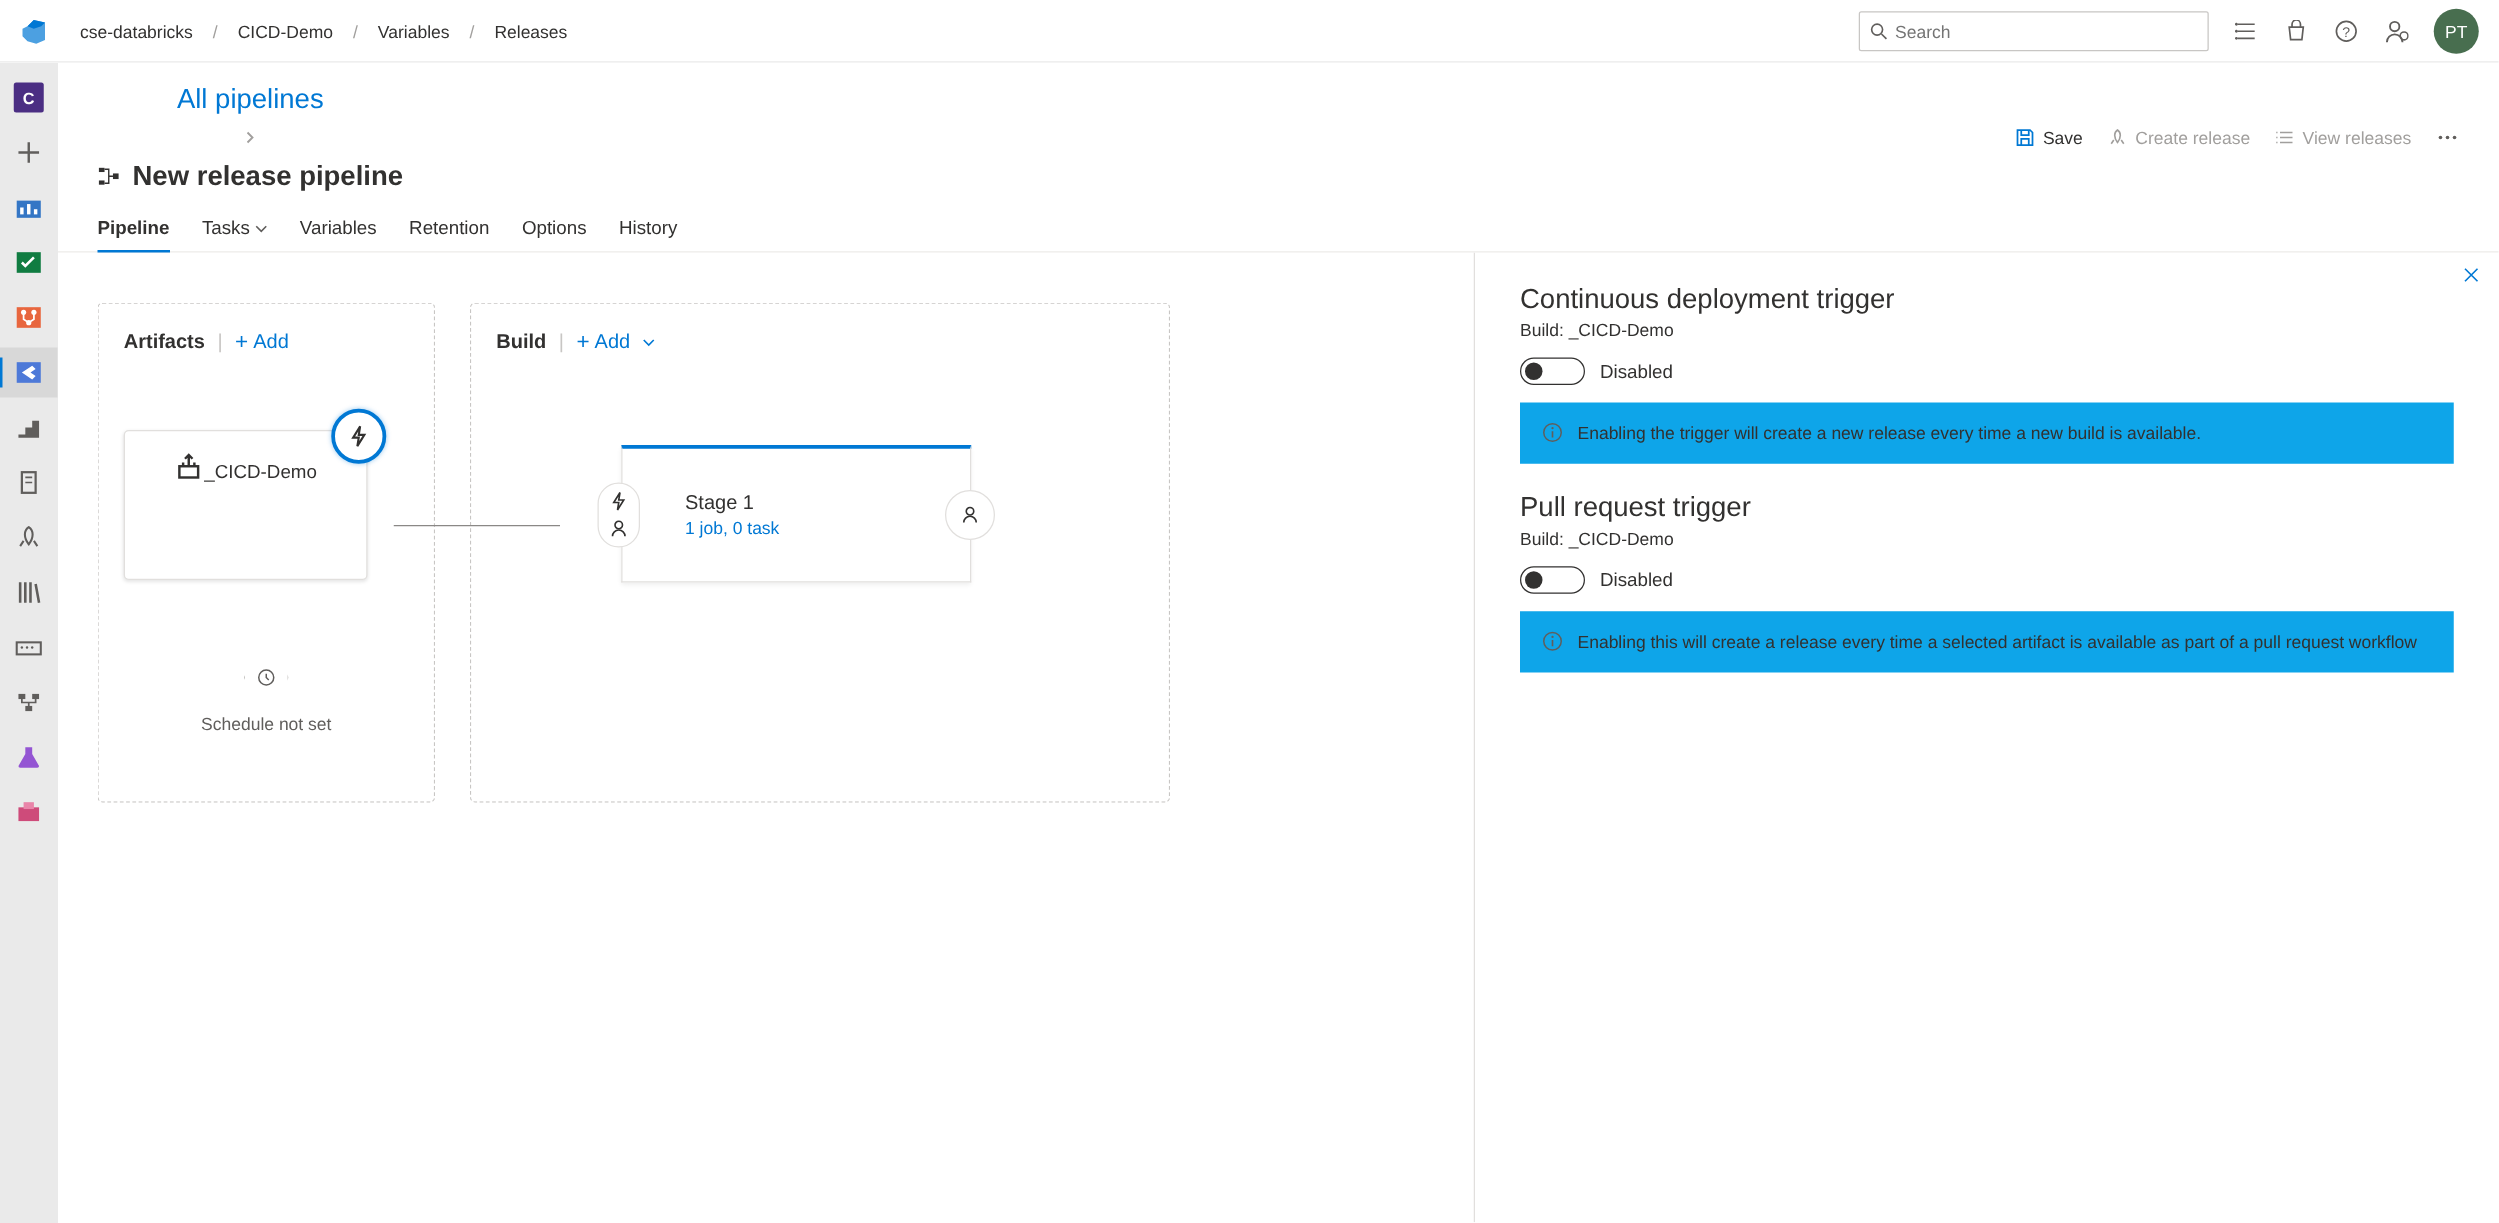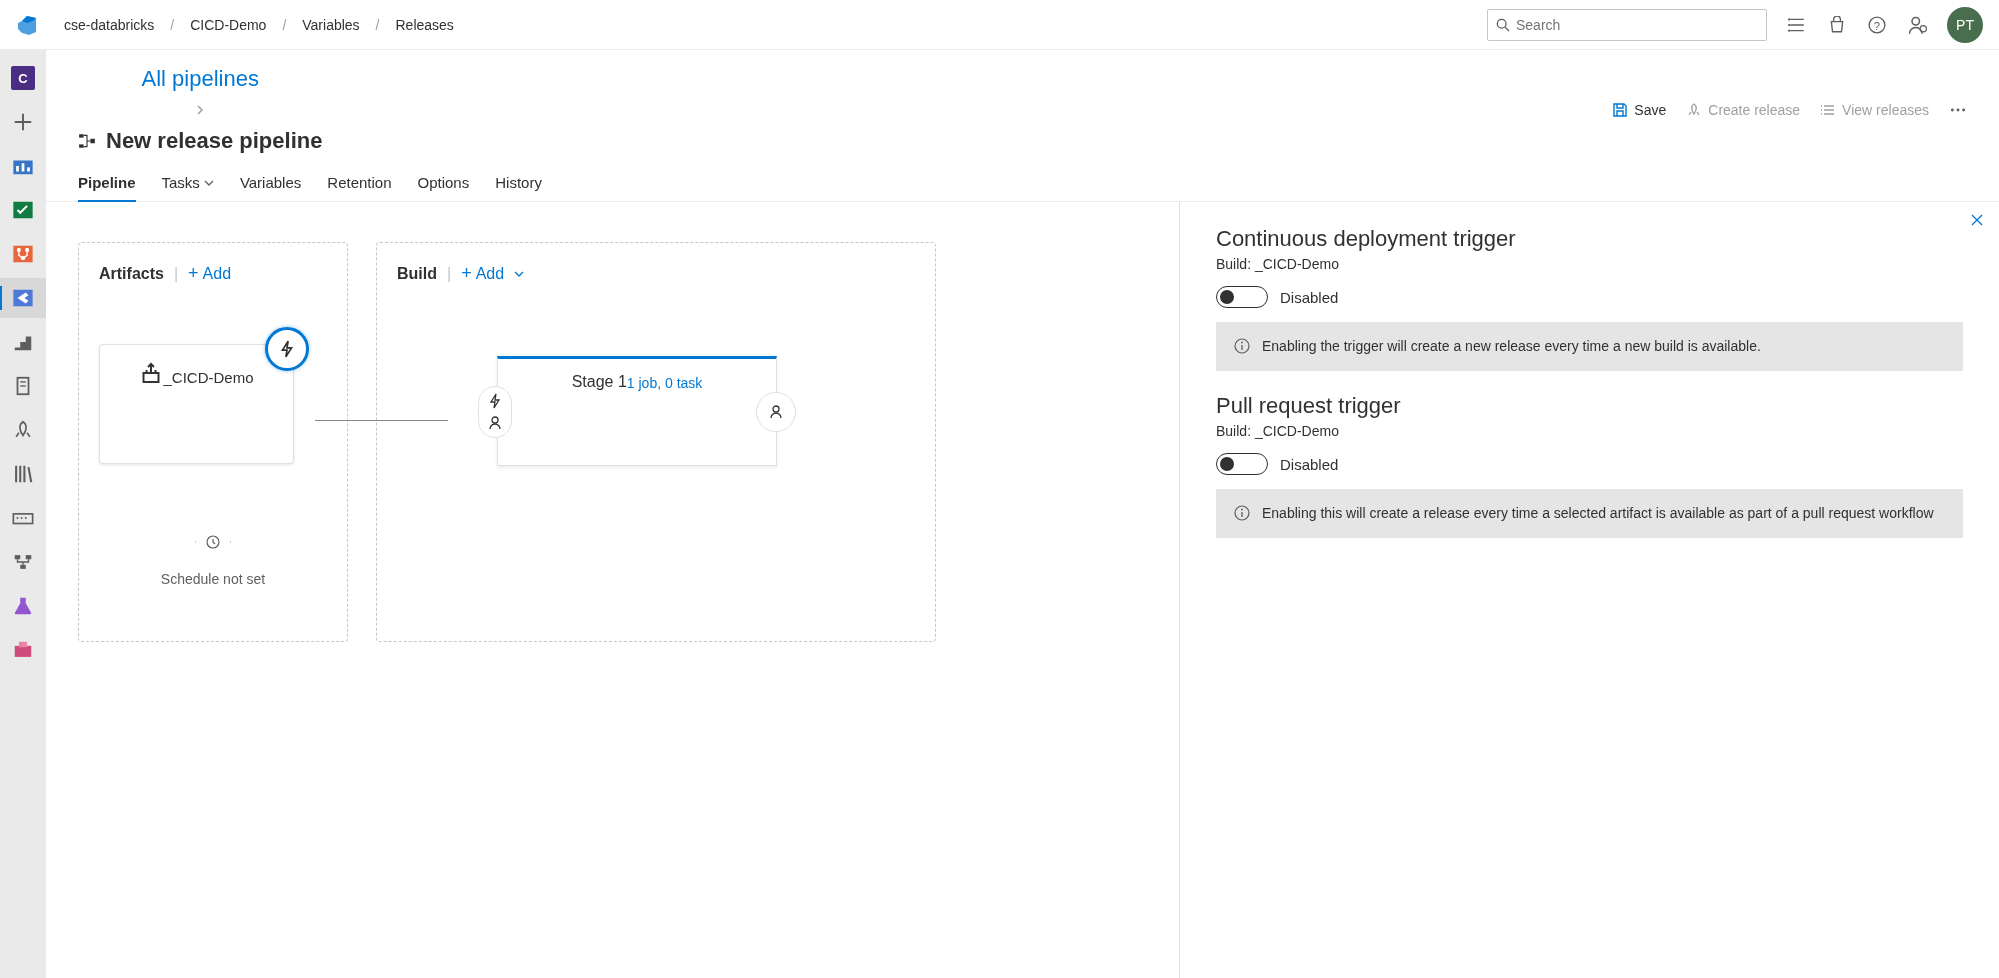--- a/index.html
+++ b/index.html
@@ -61,38 +61,38 @@
     .plus-icon { font-size: 18px; color: #0078d4; }
     
     .artifact-card { background: #fff; border: 1px solid #e1dfdd; border-radius: 4px; box-shadow: 0 1px 3px rgba(0,0,0,0.1); width: 195px; height: 120px; margin-top: 60px; padding: 16px 18px; position: relative; display: flex; flex-direction: row; justify-content: center; text-align: right; }
     .artifact-card .trigger-badge { position: absolute; top: -18px; right: -16px; width: 44px; height: 44px; border-radius: 50%; background: #fff; border: 3px solid #0078d4; display: flex; align-items: center; justify-content: center; cursor: pointer; box-shadow: 0 0 4px rgba(0,120,212,0.4); }
     .artifact-name { font-size: 15px; margin-top: 8px; font-weight: 400; }
     
     .schedule-row { display: flex; align-items: center; gap: 10px; margin-top: 60px; color: #605e5c; flex-direction: column; }
     .schedule-hex { width: 36px; height: 36px; border: 1px solid #c8c6c4; clip-path: polygon(25% 5%, 75% 5%, 100% 50%, 75% 95%, 25% 95%, 0% 50%); display: flex; align-items: center; justify-content: center; background: #fff; }
     .schedule-text { font-size: 14px; line-height: 1.3; }
     
-    .stage-card { background: #fff; border: 1px solid #e1dfdd; border-top: 3px solid #0078d4; box-shadow: 0 2px 4px rgba(0,0,0,0.08); width: 280px; height: 110px; margin-top: 72px; margin-left: 100px; padding: 14px 50px 14px 50px; position: relative; display: flex; flex-direction: row; justify-content: center; }
+    .stage-card { background: #fff; border: 1px solid #e1dfdd; border-top: 3px solid #0078d4; box-shadow: 0 2px 4px rgba(0,0,0,0.08); width: 280px; height: 110px; margin-top: 72px; margin-left: 100px; padding: 14px 50px 14px 50px; position: relative; display: flex; flex-direction: column; justify-content: center; }
     .stage-left-badges { position: absolute; left: -20px; top: 50%; transform: translateY(-50%); display: flex; flex-direction: column; background: #fff; border: 1px solid #e1dfdd; border-radius: 20px; padding: 6px 8px; gap: 6px; }
     .stage-right-badge { position: absolute; right: -20px; top: 50%; transform: translateY(-50%); width: 40px; height: 40px; border-radius: 50%; background: #fff; border: 1px solid #e1dfdd; display: flex; align-items: center; justify-content: center; }
     .stage-name { font-size: 16px; font-weight: 400; }
     .stage-info { color: #0078d4; font-size: 14px; cursor: pointer; margin-top: 2px; }
     
     
     .connector { position: absolute; left: 269px; top: 218px; width: 133px; height: 1px; background: #8a8886; z-index: 0; }
     
     
     .panel-section { margin-bottom: 22px; }
     .panel-h { font-size: 22px; font-weight: 400; margin-bottom: 4px; }
     .panel-sub { font-size: 14px; color: #323130; margin-bottom: 14px; }
     .toggle-row { display: flex; align-items: center; gap: 12px; margin-bottom: 14px; }
     .toggle { width: 52px; height: 22px; border: 1px solid #323130; border-radius: 11px; position: relative; cursor: pointer; background: #fff; }
     .toggle-knob { width: 14px; height: 14px; background: #323130; border-radius: 50%; position: absolute; left: 3px; top: 3px; }
     .toggle-label { font-size: 15px; }
-    .info-box { background: #e5e5e5; padding: 14px 18px; display: flex; gap: 12px; font-size: 14px; line-height: 1.5; }
+    .info-box { background: #0ea5e9; padding: 14px 18px; display: flex; gap: 12px; font-size: 14px; line-height: 1.5; }
     .info-icon-wrap { color: #605e5c; flex-shrink: 0; margin-top: 2px; }
     
     svg { display: block; }
   </style>
 </head>
 <body>
 
 <div class="top-header">
   <div class="logo-area">
     <svg class="azure-logo" viewBox="0 0 24 24">

